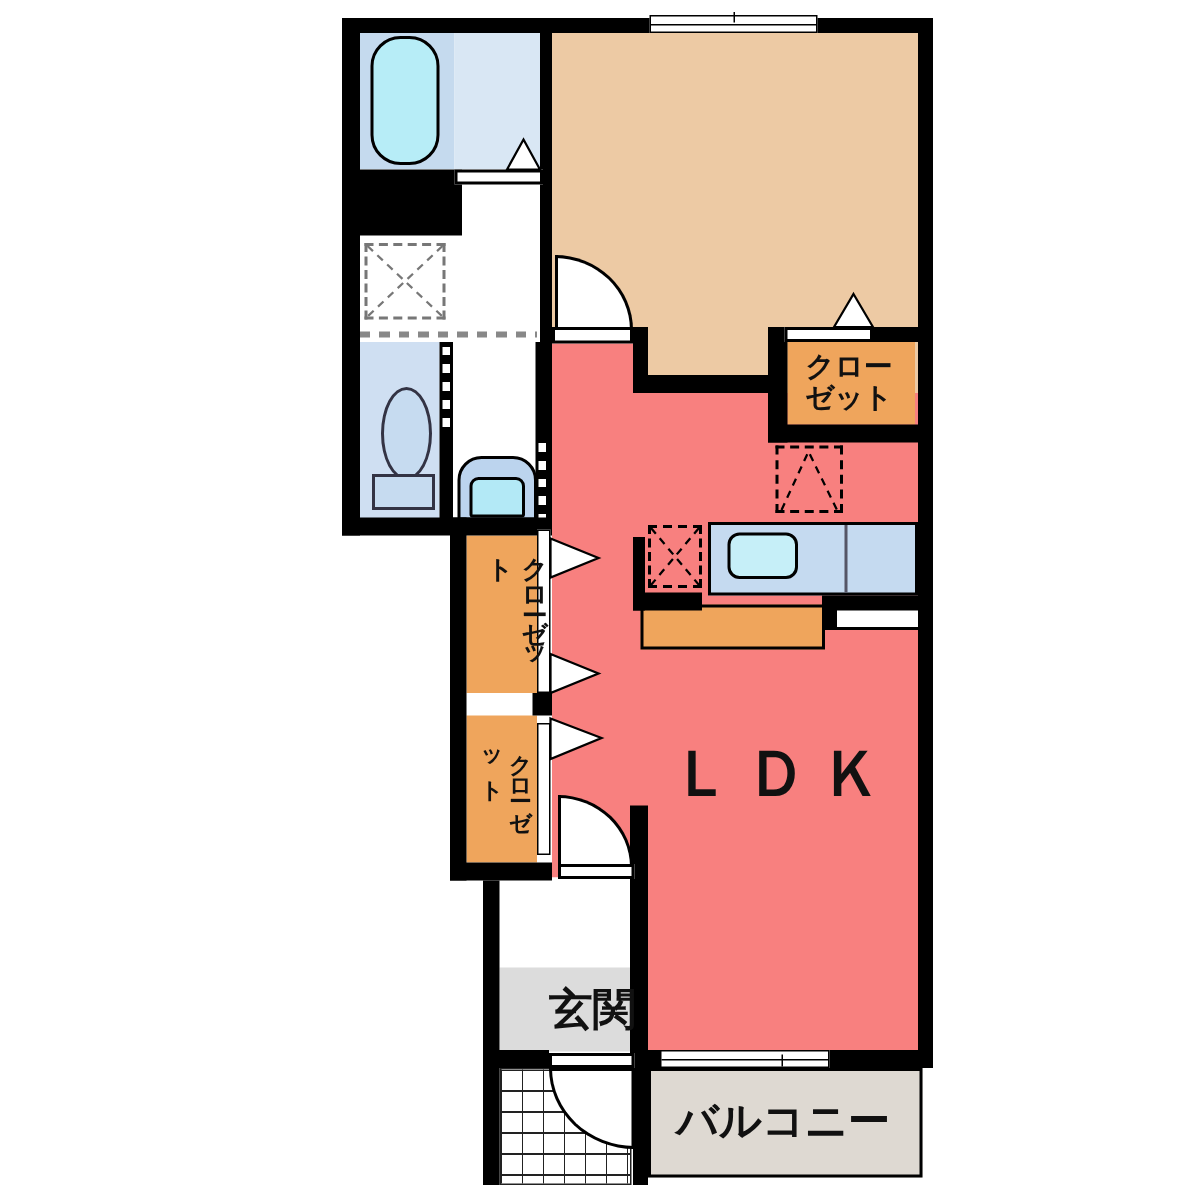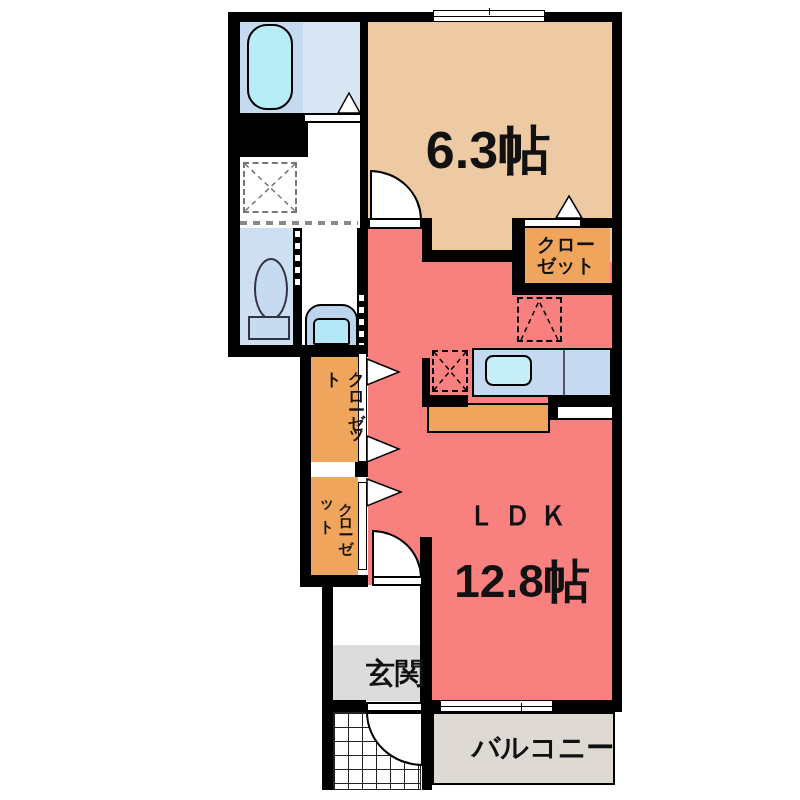--- a/index.html
+++ b/index.html
@@ -133,28 +133,26 @@
 
   <div class="win" style="left:433px;top:10px;width:112px;height:12px;">
     <div class="mid"></div>
     <div class="tick" style="left:55px;"></div>
   </div>
   <div class="win" style="left:440px;top:700px;width:113px;height:12px;">
     <div class="mid"></div>
     <div class="tick" style="left:80px;top:2px;height:8px;"></div>
   </div>
 
-  <div class="label" style="left:488px;top:150px;font-size:52px;">6.3帖</div>
   <div class="label" style="left:566px;top:256px;font-size:19px;">
     <span>クロー</span><br>
     <span>ゼット</span>
   </div>
   <div class="vtext" style="left:322px;top:360px;height:102px;font-size:17px;letter-spacing:1px;">クローゼット</div>
   <div class="vtext" style="left:317px;top:492px;height:70px;font-size:15px;">
     <span>クロー</span>
     <span>ゼット</span>
   </div>
-  <div class="label" style="left:522px;top:516px;font-size:28px;letter-spacing:8px;">ＬＤＫ</div>
-  <div class="label" style="left:522px;top:582px;font-size:46px;">12.8帖</div>
+  <div class="label" style="left:522px;top:516px;font-size:42px;letter-spacing:8px;">ＬＤＫ</div>
   <div class="label" style="left:395px;top:674px;font-size:29px;">玄関</div>
-  <div class="label" style="left:543px;top:748px;font-size:28px;">バルコニー</div>
+  <div class="label" style="left:522px;top:748px;font-size:28px;">バルコニー</div>
 
 </div>
 
 </body></html>

